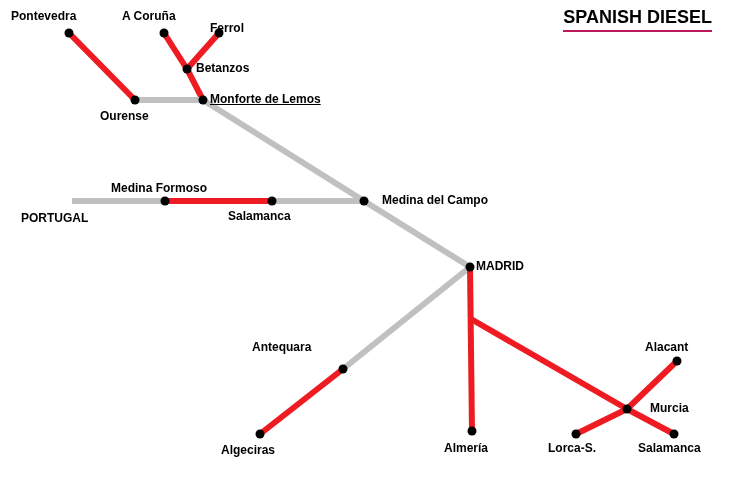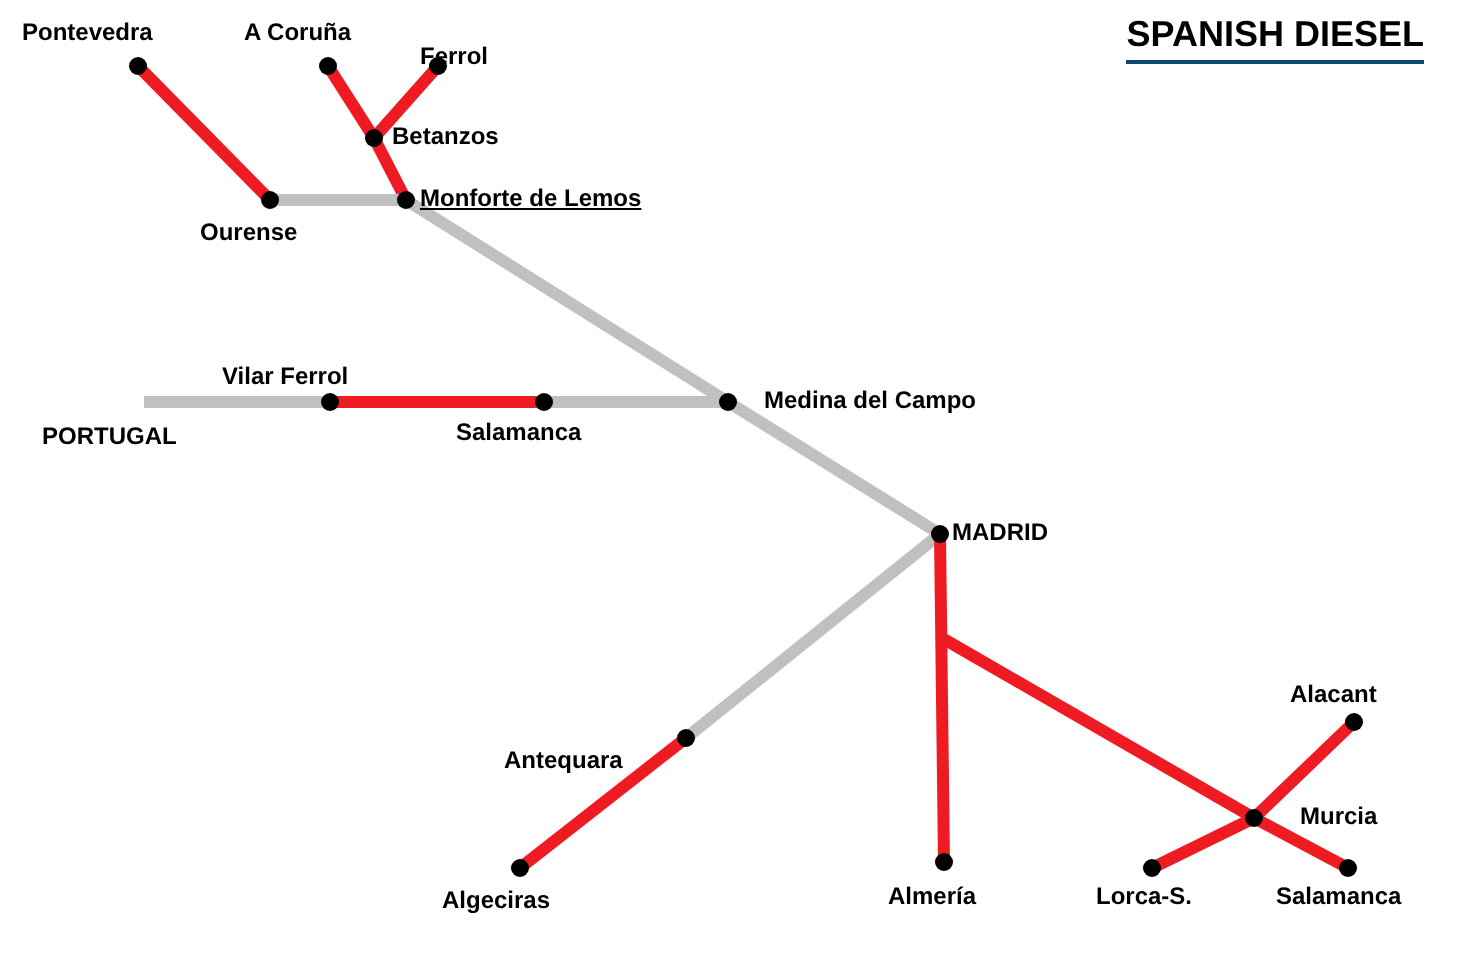--- a/index.html
+++ b/index.html
@@ -40,21 +40,21 @@
     text-align: right;
     font-family: "Liberation Sans", sans-serif;
     font-weight: bold;
     font-size: 18px;
     line-height: 23px;
     color: #000000;
     white-space: nowrap;
   }
   #title-block .title-line {
     display: block;
-    border-bottom: 2px solid #0c4a6e;
+    border-bottom: 2px solid #be185d;
     padding-bottom: 1px;
   }
 </style>
 </head>
 <body>
 
 <div id="diagram-root">
 
   <svg id="route-map" viewBox="0 0 736 477" width="736" height="477" xmlns="http://www.w3.org/2000/svg">
     <g id="segments-layer">
@@ -97,25 +97,25 @@
       </g>
   </svg>
 
   <div id="labels-layer">
       <div class="map-label" style="left: 11px; top: 8px;">Pontevedra</div>
       <div class="map-label" style="left: 122px; top: 8px;">A Coruña</div>
       <div class="map-label" style="left: 210px; top: 20px;">Ferrol</div>
       <div class="map-label" style="left: 196px; top: 60px;">Betanzos</div>
       <div class="map-label" style="left: 210px; top: 91px; text-decoration: underline;">Monforte de Lemos</div>
       <div class="map-label" style="left: 100px; top: 108px; text-align: center;">Ourense</div>
-      <div class="map-label" style="left: 111px; top: 180px;">Vilar Ferrol</div>
+      <div class="map-label" style="left: 111px; top: 180px;">Medina Formoso</div>
       <div class="map-label" style="left: 228px; top: 208px; text-align: center;">Salamanca</div>
       <div class="map-label" style="left: 382px; top: 192px;">Medina del Campo</div>
       <div class="map-label" style="left: 476px; top: 258px; text-align: right;">MADRID</div>
-      <div class="map-label" style="left: 252px; top: 372px;">Antequara</div>
+      <div class="map-label" style="left: 252px; top: 339px;">Antequara</div>
       <div class="map-label" style="left: 221px; top: 442px;">Algeciras</div>
       <div class="map-label" style="left: 444px; top: 440px;">Almería</div>
       <div class="map-label" style="left: 645px; top: 339px;">Alacant</div>
       <div class="map-label" style="left: 650px; top: 400px;">Murcia</div>
       <div class="map-label" style="left: 548px; top: 440px;">Lorca-S.</div>
       <div class="map-label" style="left: 638px; top: 440px;">Salamanca</div>
       <div class="map-label" style="left: 21px; top: 210px;">PORTUGAL</div>
     </div>
 
   <div id="title-block">

